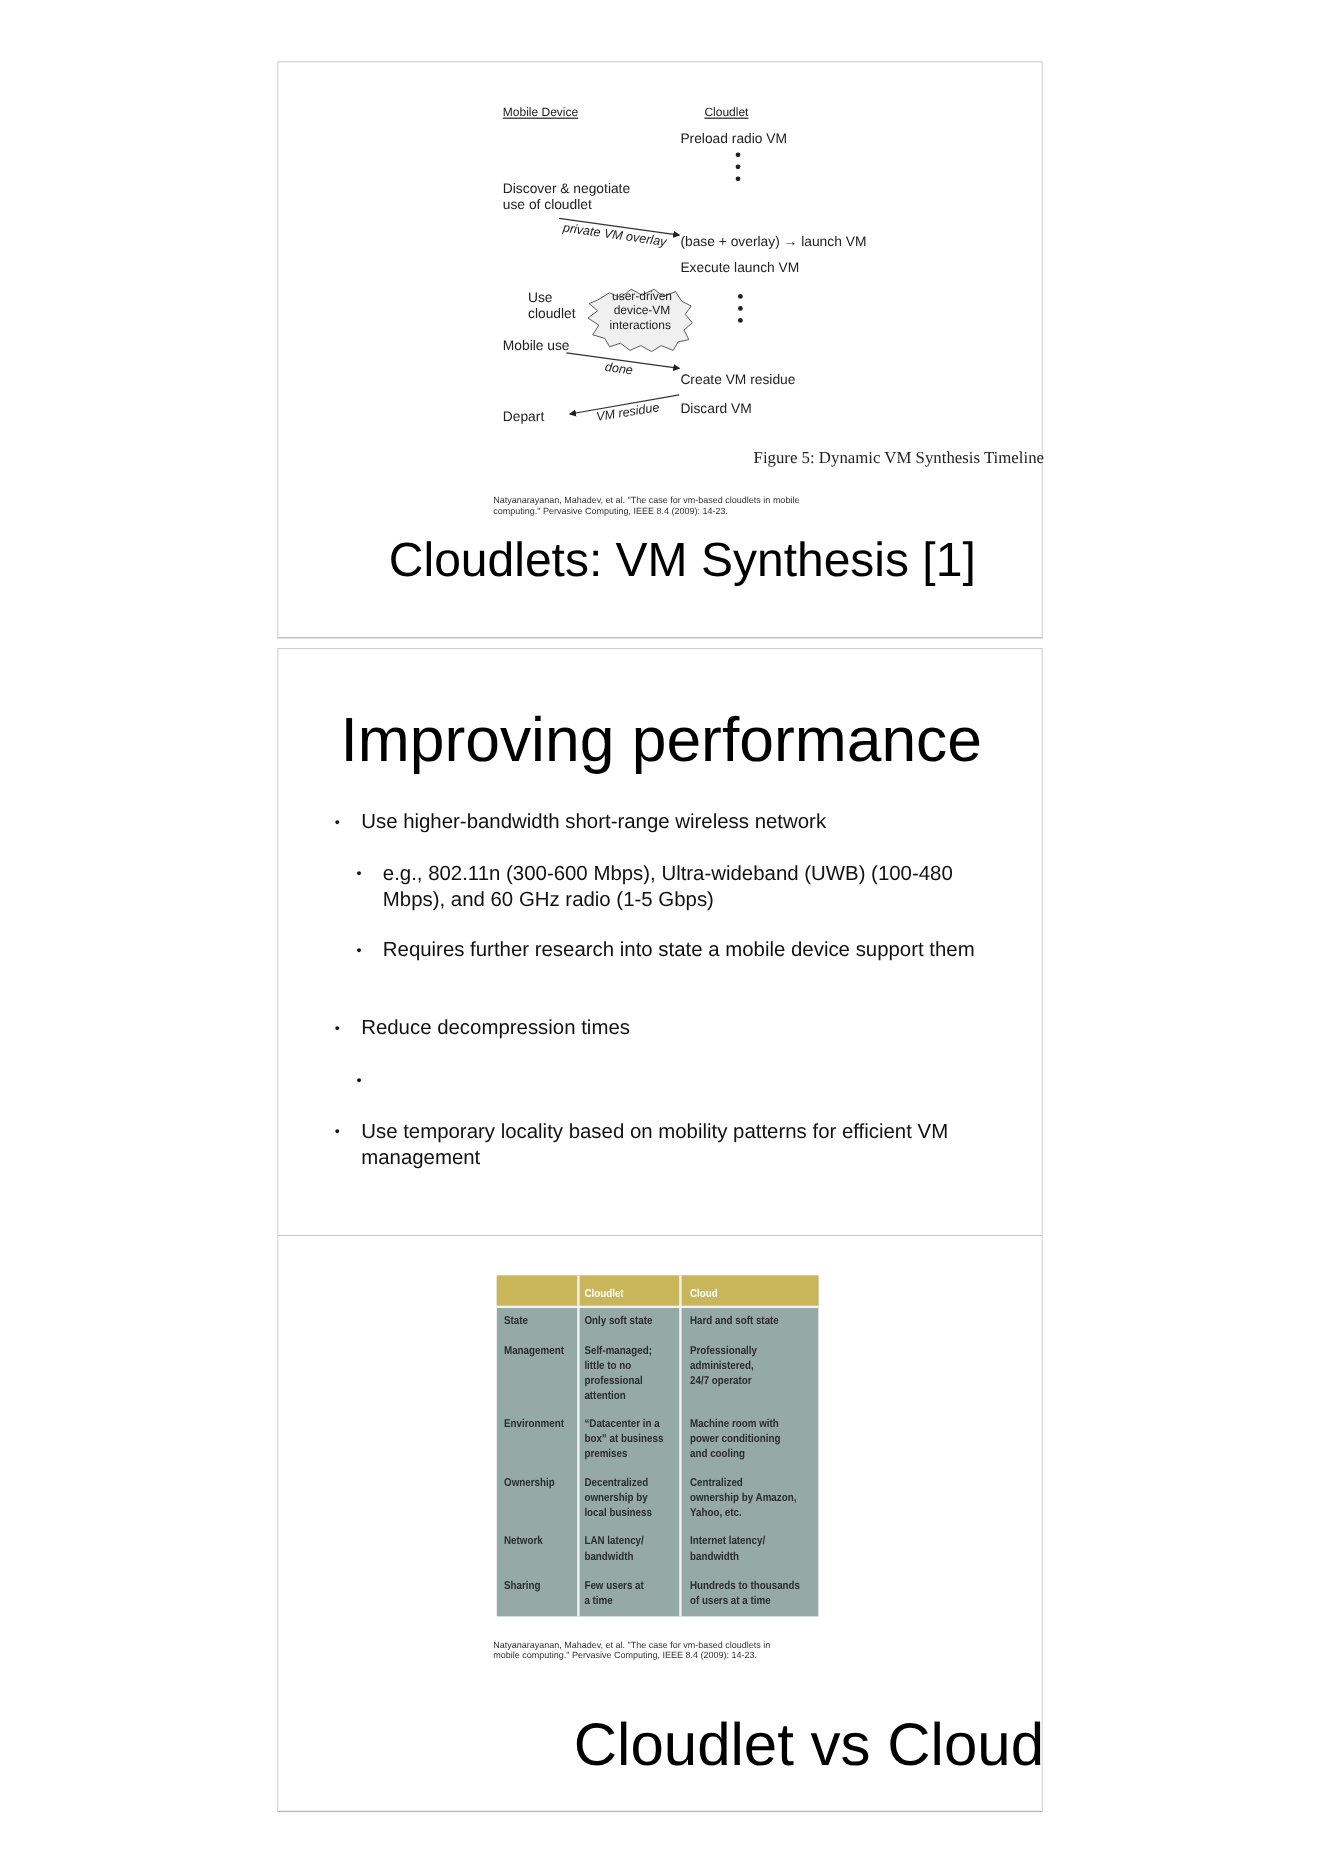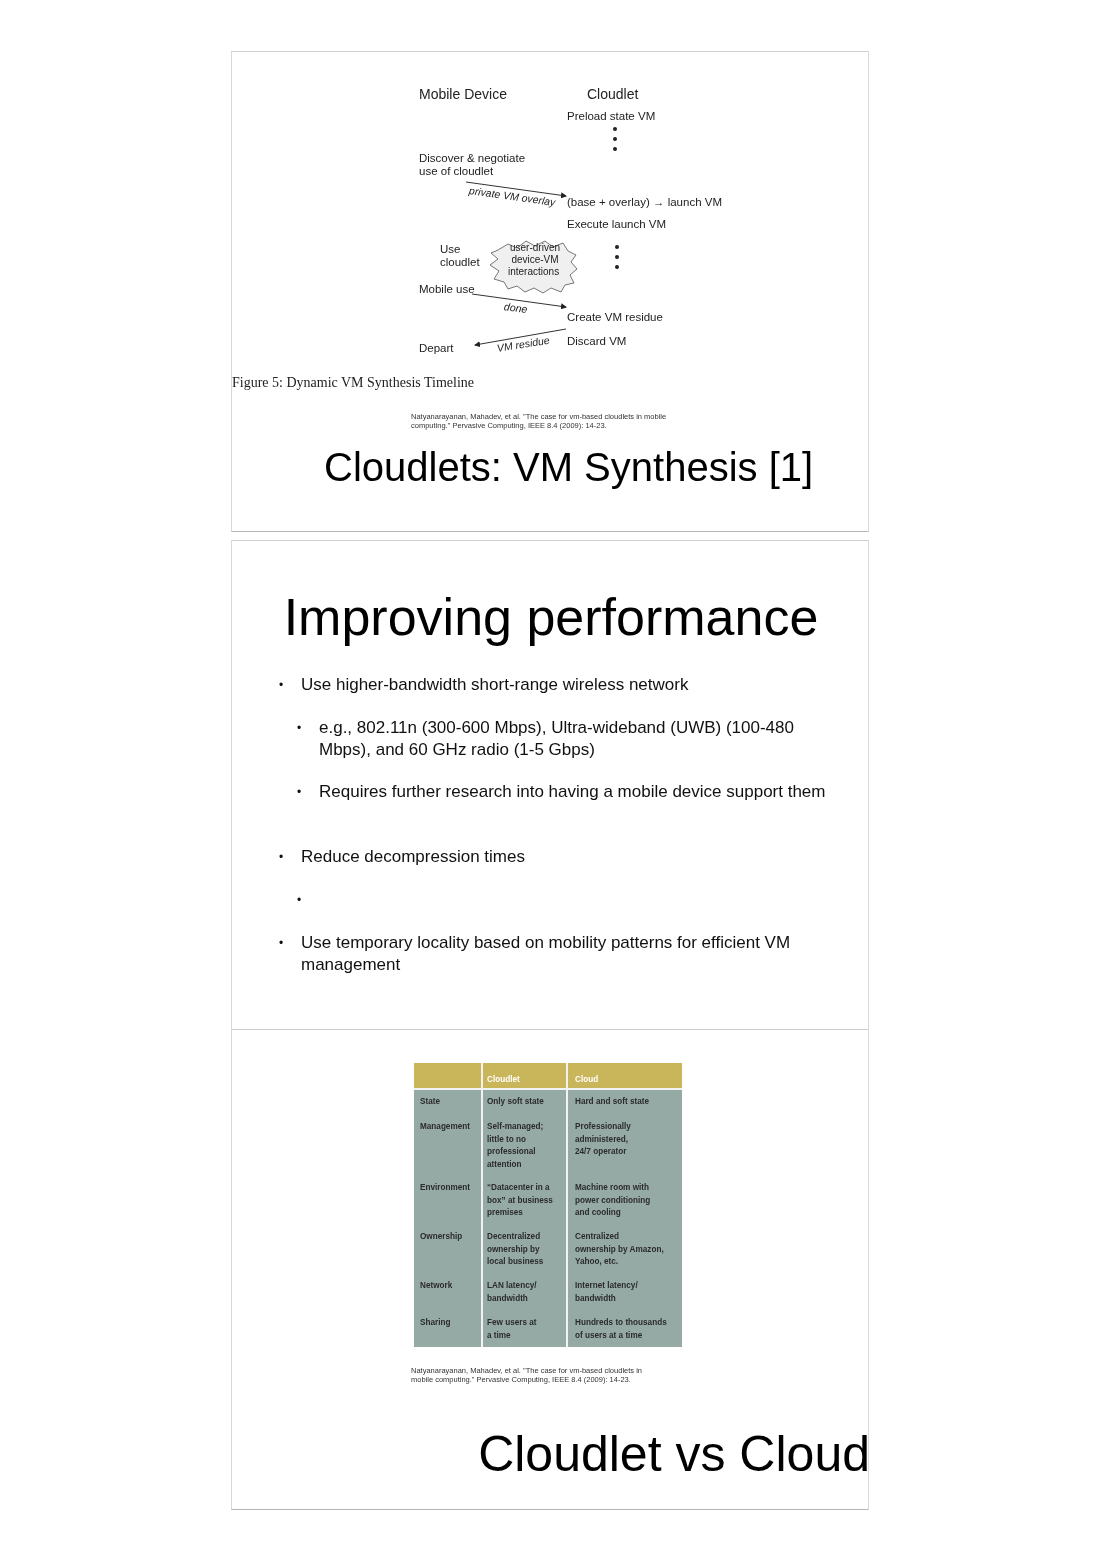--- a/index.html
+++ b/index.html
@@ -6,24 +6,24 @@
   body { width: 1101px; height: 1558px; position: relative; font-family: "Liberation Sans", sans-serif; color: #000; overflow: hidden; }
   .slide { position: absolute; left: 231px; width: 638px; background: #fff;
            border: 1px solid #d9d9d9; border-top-color: #cfcfcf; border-bottom-color: #b5b5b5; box-sizing: border-box; }
   #s1 { top: 51px; height: 481px; }
   #s2 { top: 540px; height: 588px; }
   #s3 { top: 1029px; height: 481px; }
 
   
   .fig { position: absolute; left: 0; top: 0; width: 638px; height: 400px; }
   .fig .t { position: absolute; font-size: 11.5px; line-height: 13px; white-space: nowrap; color: #222; }
-  .fig .u { font-size: 14px; }
+  .fig .u { text-decoration: underline; font-size: 10px; }
   .fig .i { font-style: italic; font-size: 10.5px; }
   .dot { position: absolute; width: 4px; height: 4px; border-radius: 50%; background: #222; }
-  .fig-caption { position: absolute; left: 0; width: 638px; top: 323px; text-align: left;
+  .fig-caption { position: absolute; left: 0; width: 638px; top: 323px; text-align: right;
                  font-family: "Liberation Serif", serif; font-size: 14px; color: #222; }
   .cite { position: absolute; font-size: 7.5px; line-height: 9px; color: #333; }
   .s1-title { position: absolute; left: 92px; top: 392px; font-size: 40px; line-height: 46px; white-space: nowrap; }
 
   
   .s2-title { position: absolute; left: 0; width: 638px; top: 46px; text-align: center; font-size: 52px; line-height: 60px; }
   .bl { position: absolute; font-size: 17px; line-height: 22px; color: #111; }
   .bl .b { position: absolute; left: -22px; top: 0; font-size: 12px; }
   .l1 { left: 69px; width: 520px; }
   .l2 { left: 87px; width: 510px; }
@@ -50,21 +50,21 @@
         </marker>
       </defs>
       <line x1="234" y1="130" x2="334" y2="144" stroke="#333" stroke-width="1" marker-end="url(#ah)"></line>
       <line x1="240" y1="242" x2="334" y2="255" stroke="#333" stroke-width="1" marker-end="url(#ah)"></line>
       <line x1="334" y1="277" x2="243" y2="293" stroke="#333" stroke-width="1" marker-end="url(#ah)"></line>
       <polygon points="266,198 276,192 285,196 294,189 303,194 313,189 321,195 331,191 336,199 344,203 339,210 345,217 338,223 342,231 333,233 329,240 319,236 311,241 302,236 293,240 285,234 276,237 272,230 262,227 267,219 258,213 266,207 259,201" fill="#f0f0f0" stroke="#555" stroke-width="0.8"></polygon>
     </svg>
 
     <span class="t u" style="left:187px;top:36px">Mobile Device</span>
     <span class="t u" style="left:355px;top:36px">Cloudlet</span>
-    <span class="t" style="left:335px;top:58px">Preload state VM</span>
+    <span class="t" style="left:335px;top:58px">Preload radio VM</span>
     <div class="dot" style="left:381px;top:75px"></div>
     <div class="dot" style="left:381px;top:85px"></div>
     <div class="dot" style="left:381px;top:95px"></div>
     <span class="t" style="left:187px;top:100px">Discover &amp; negotiate</span>
     <span class="t" style="left:187px;top:113px">use of cloudlet</span>
     <span class="t i" style="left:238px;top:132px;transform:rotate(8deg);transform-origin:left top">private VM overlay</span>
     <span class="t" style="left:335px;top:144px">(base + overlay) → launch VM</span>
     <span class="t" style="left:335px;top:166px">Execute launch VM</span>
     <span class="t" style="left:208px;top:191px">Use</span>
     <span class="t" style="left:208px;top:204px">cloudlet</span>
@@ -94,21 +94,21 @@
   <div class="bl l1" style="top:133px">
     <span class="b">•</span>
     <span>Use higher-bandwidth short-range wireless network</span>
   </div>
   <div class="bl l2" style="top:176px">
     <span class="b">•</span>
     <span>e.g., 802.11n (300-600 Mbps), Ultra-wideband (UWB) (100-480 Mbps), and 60 GHz radio (1-5 Gbps)</span>
   </div>
   <div class="bl l2" style="top:240px">
     <span class="b">•</span>
-    <span>Requires further research into having a mobile device support them</span>
+    <span>Requires further research into state a mobile device support them</span>
   </div>
   <div class="bl l1" style="top:305px">
     <span class="b">•</span>
     <span>Reduce decompression times</span>
   </div>
   <div class="bl l2" style="top:348px">
     <span class="b">•</span>
   </div>
   <div class="bl l1" style="top:391px;width:500px">
     <span class="b">•</span>

